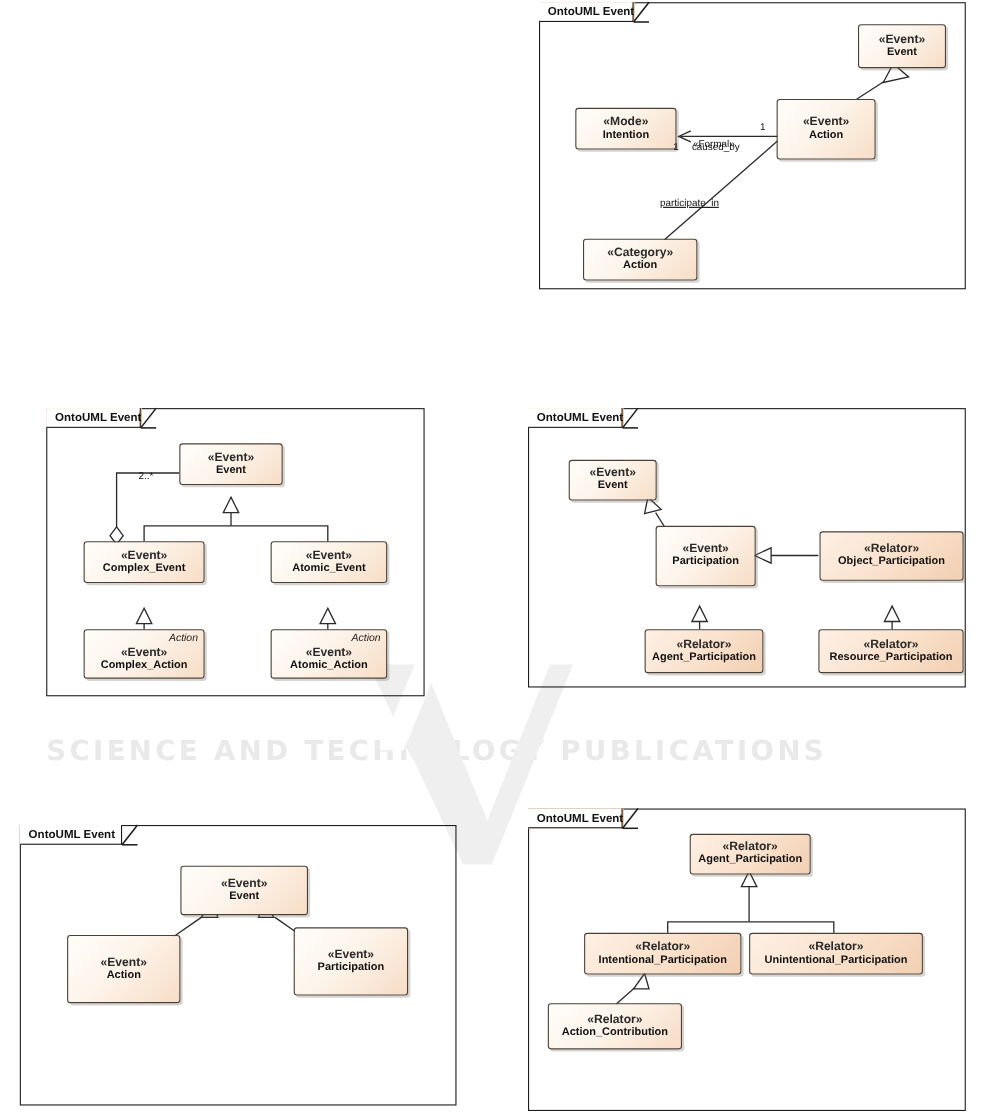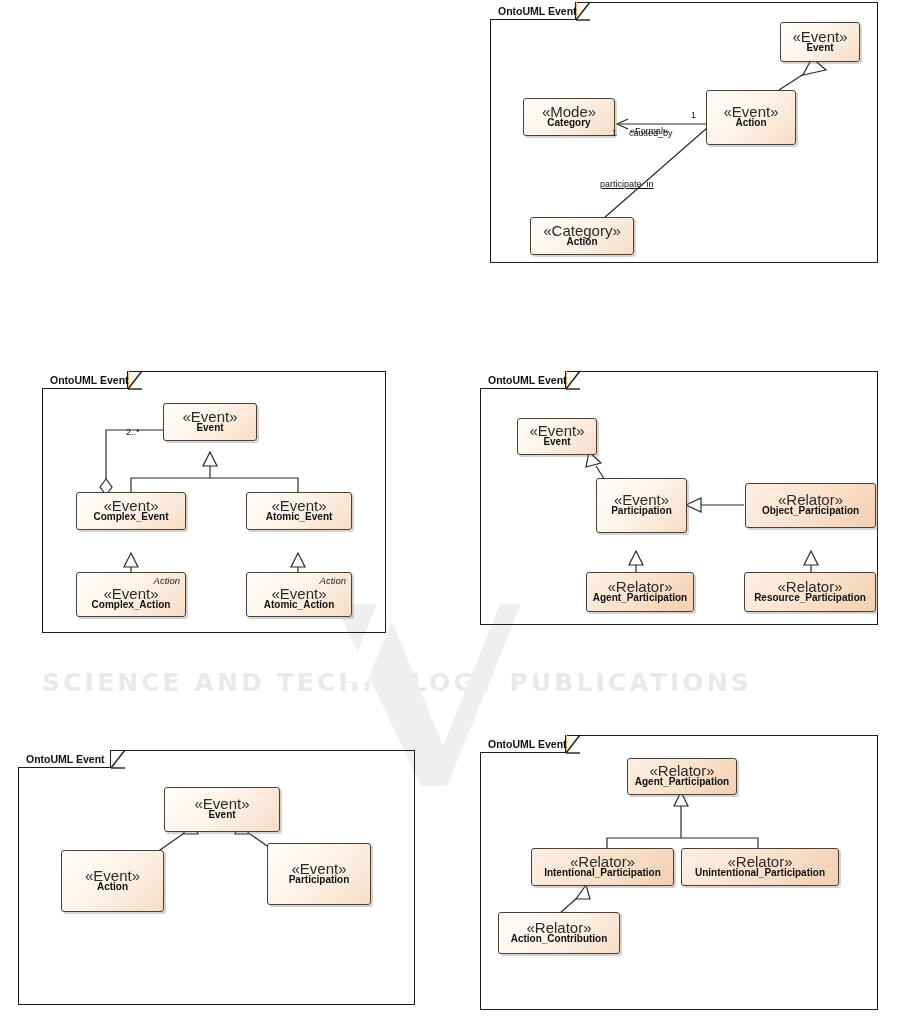--- a/index.html
+++ b/index.html
@@ -119,25 +119,26 @@
     flex-direction: column;
     align-items: center;
     justify-content: center;
     z-index: 6;
     overflow: hidden;
   }
   .cls.strong {
     background: linear-gradient(135deg, #fdf0e4 0%, #fae2cd 50%, #f2cfb2 100%);
   }
   .cls .stereo {
-    font-size: 15px;
+    font-size: 11px;
     color: #2a2a2a;
     line-height: 11px;
     white-space: nowrap;
     font-family: "Liberation Sans", sans-serif;
+    font-weight: bold;
   }
   .cls .cname {
     font-size: 10px;
     font-weight: bold;
     color: #101010;
     line-height: 12px;
     white-space: nowrap;
     font-family: "Liberation Sans", sans-serif;
   }
   .cls .topright {
@@ -303,21 +304,21 @@
   <span class="cname">Event</span>
 </div>
 
 <div class="cls" style="left:706px; top:90px; width:90px; height:55px;">
   <span class="stereo">«Event»</span>
   <span class="cname">Action</span>
 </div>
 
 <div class="cls" style="left:523px; top:98px; width:92px; height:38px;text-align:center;">
   <span class="stereo">«Mode»</span>
-  <span class="cname">Category</span>
+  <span class="cname">Intention</span>
 </div>
 
 <div class="cls" style="left:530px; top:217px; width:104px; height:38px;">
   <span class="stereo">«Category»</span>
   <span class="cname">Action</span>
 </div>
 
 <span class="elabel" style="left:629px; top:128px;">caused_by</span>
 <span class="elabel" style="left:630px; top:126px;">«Formal»</span>
 <span class="elabel" style="left:691px; top:110px;">1</span>

